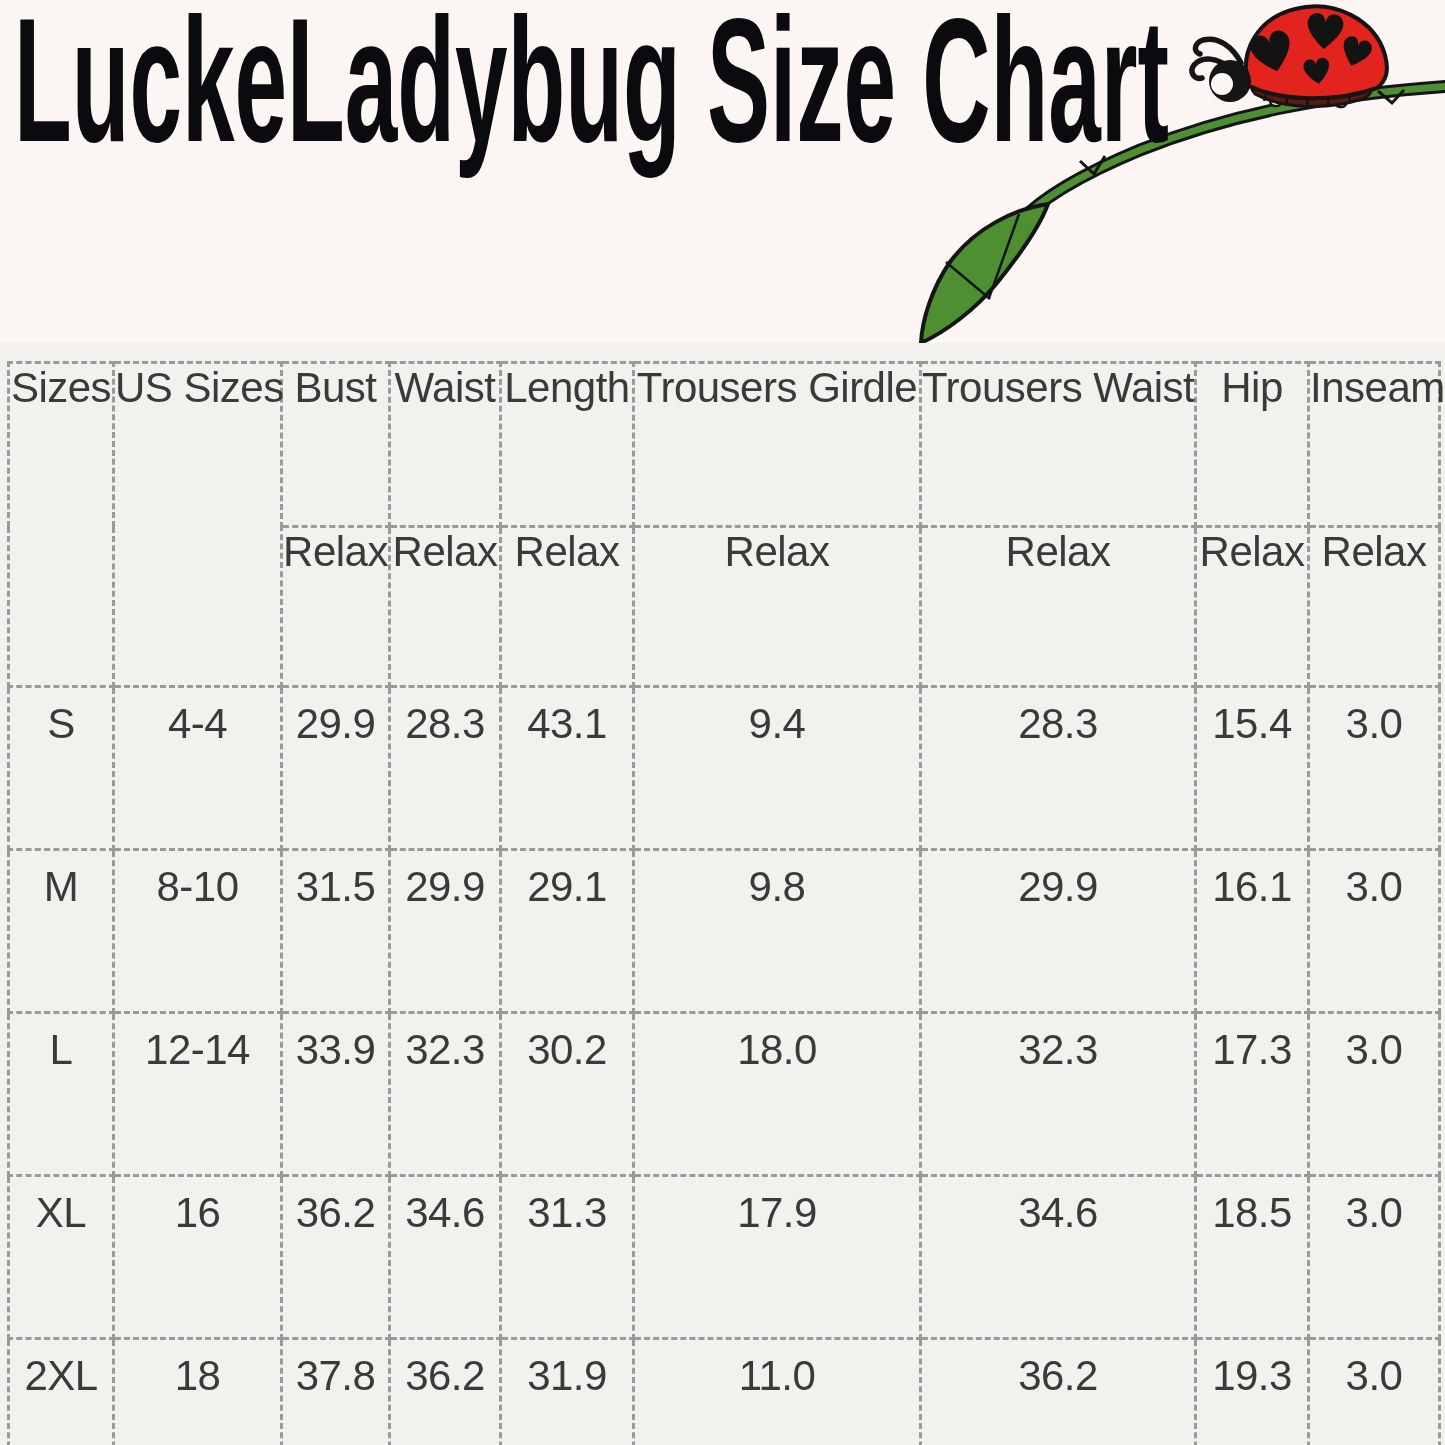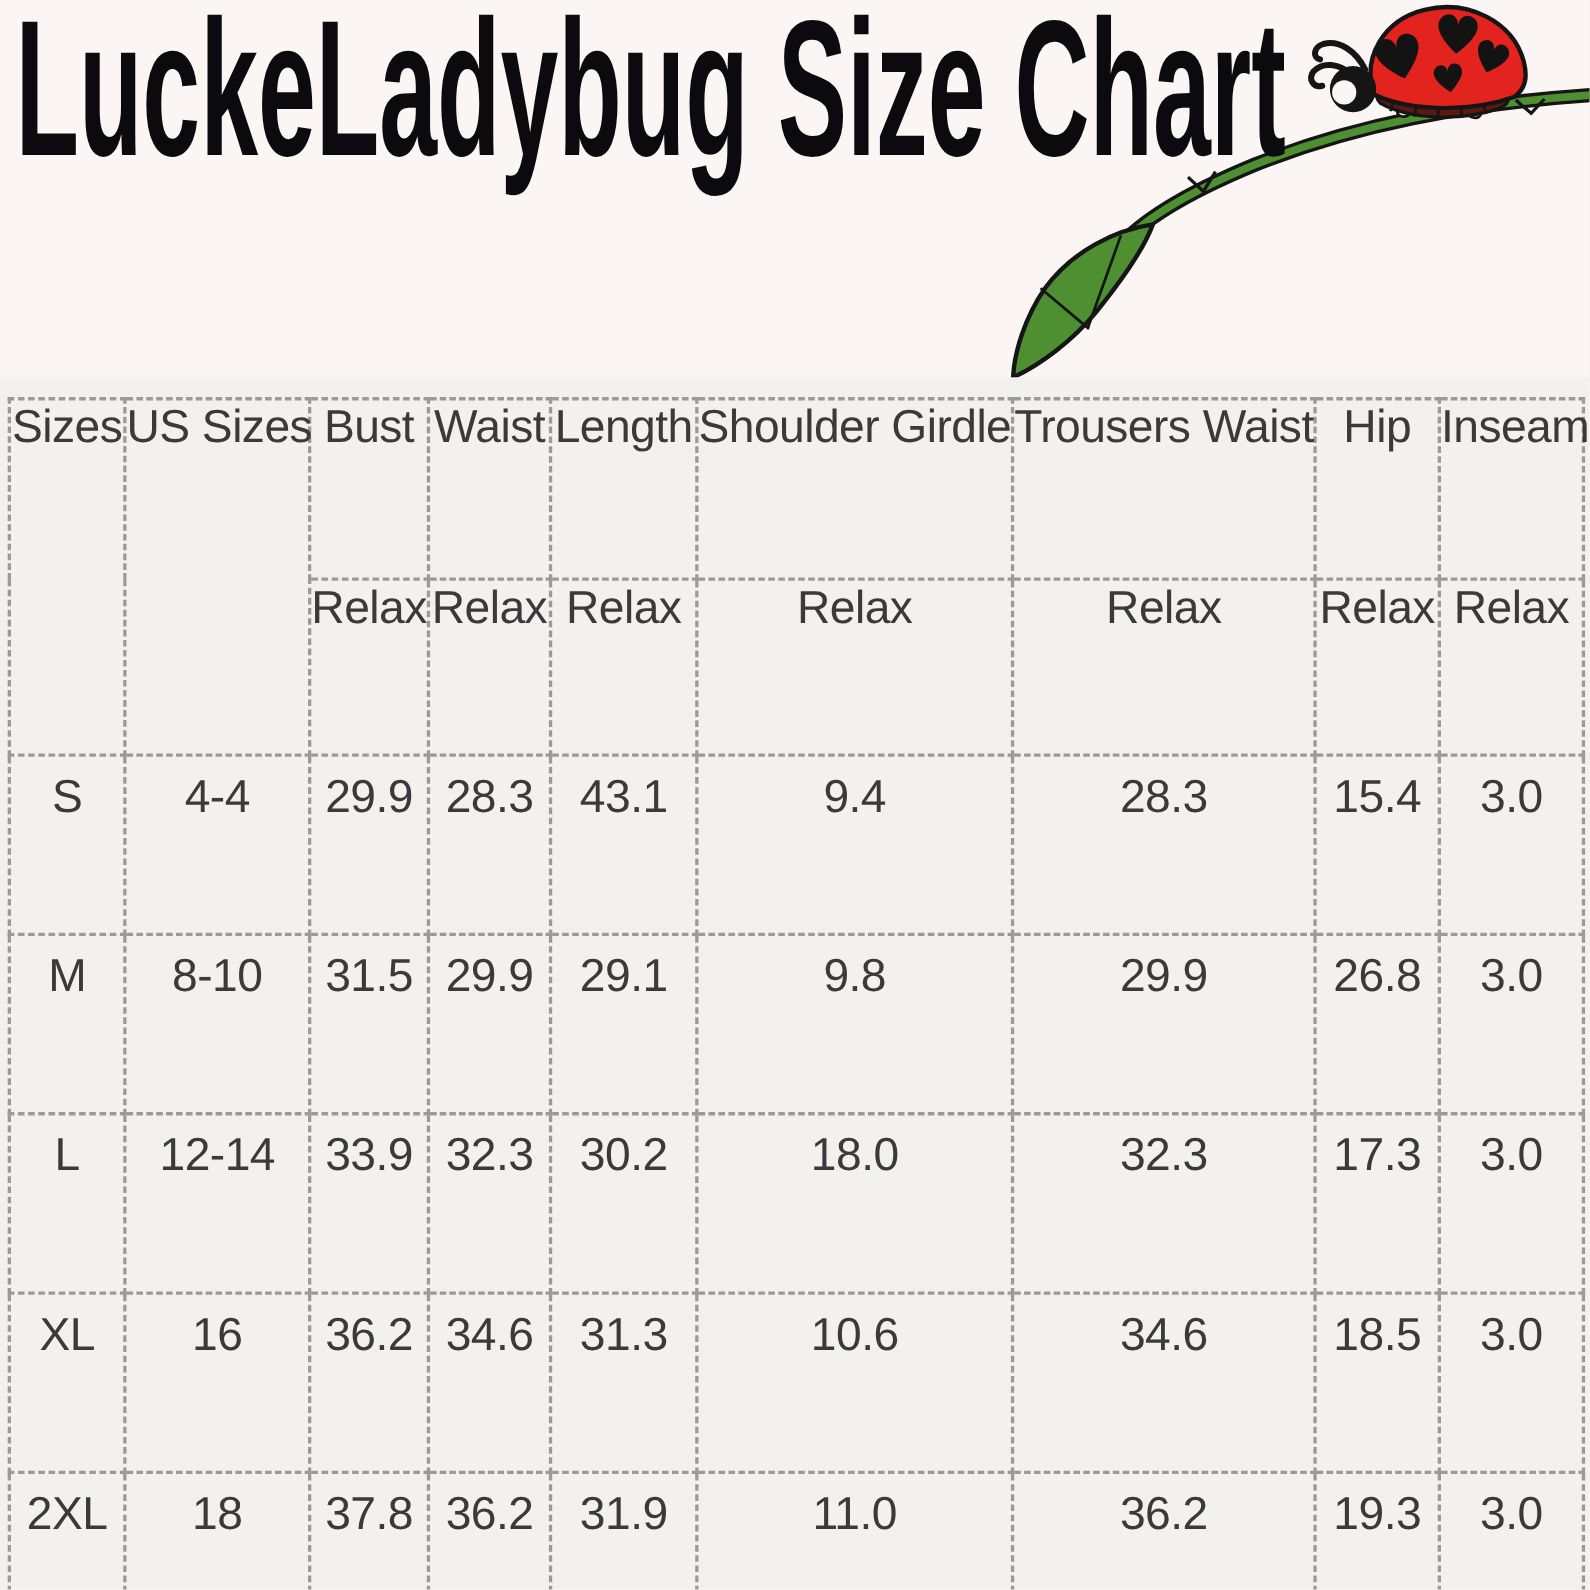--- a/index.html
+++ b/index.html
@@ -104,21 +104,21 @@
         <col style="width:113px">
         <col style="width:131px">
     </colgroup>
     <tbody>
       <tr class="r-head1">
         <td class="corner" rowspan="2">Sizes</td>
         <td class="corner" rowspan="2">US Sizes</td>
         <td class="mh">Bust</td>
         <td class="mh">Waist</td>
         <td class="mh">Length</td>
-        <td class="mh">Shoulder Girdle</td>
+        <td class="mh">Trousers Girdle</td>
         <td class="mh">Trousers Waist</td>
         <td class="mh">Hip</td>
         <td class="mh">Inseam</td>
       </tr>
       <tr class="r-head2">
         <td class="relax">Relax</td>
         <td class="relax">Relax</td>
         <td class="relax">Relax</td>
         <td class="relax">Relax</td>
         <td class="relax">Relax</td>
@@ -138,41 +138,41 @@
         <td>3.0</td>
       </tr>
       <tr class="r-data">
         <td>M</td>
         <td>8-10</td>
         <td>31.5</td>
         <td>29.9</td>
         <td>29.1</td>
         <td>9.8</td>
         <td>29.9</td>
-        <td>26.8</td>
+        <td>16.1</td>
         <td>3.0</td>
       </tr>
       <tr class="r-data">
         <td>L</td>
         <td>12-14</td>
         <td>33.9</td>
         <td>32.3</td>
         <td>30.2</td>
         <td>18.0</td>
         <td>32.3</td>
         <td>17.3</td>
         <td>3.0</td>
       </tr>
       <tr class="r-data">
         <td>XL</td>
         <td>16</td>
         <td>36.2</td>
         <td>34.6</td>
         <td>31.3</td>
-        <td>10.6</td>
+        <td>17.9</td>
         <td>34.6</td>
         <td>18.5</td>
         <td>3.0</td>
       </tr>
       <tr class="r-data">
         <td>2XL</td>
         <td>18</td>
         <td>37.8</td>
         <td>36.2</td>
         <td>31.9</td>

